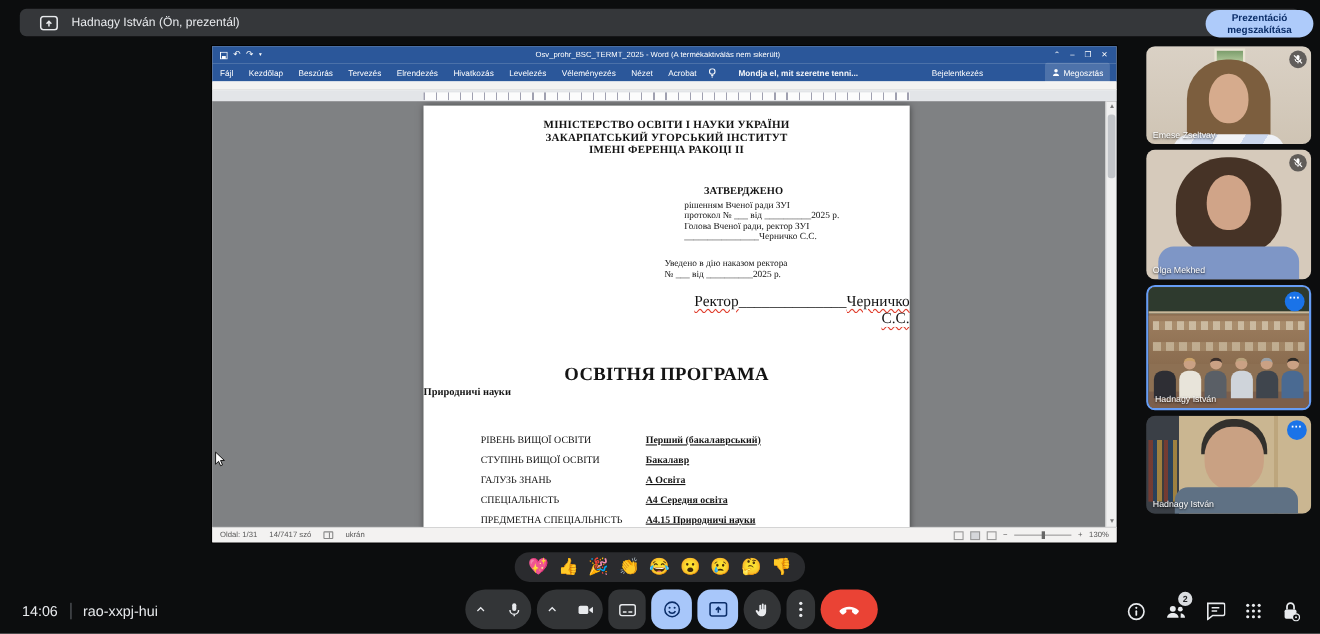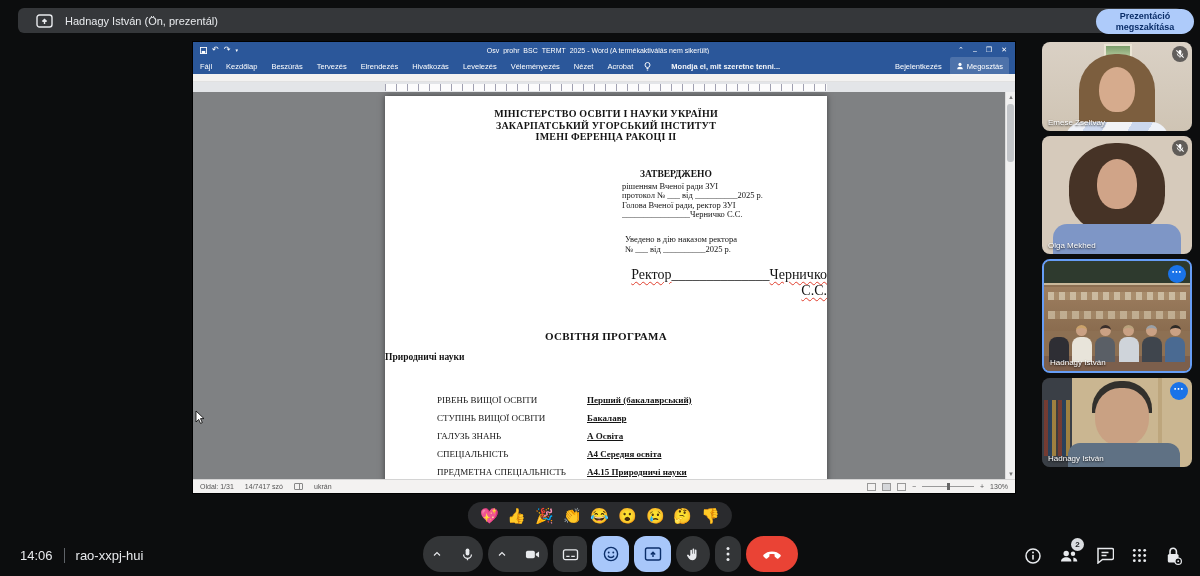--- a/index.html
+++ b/index.html
@@ -20,37 +20,37 @@
           font-family:"Liberation Sans", sans-serif; box-shadow:0 0 0 1px #000; }
   .wtitle-bar { height:16px; background:#2b579a; color:#fff; display:flex; align-items:center; font-size:7px; }
   .qat { display:flex; align-items:center; gap:5px; margin-left:7px; }
   .qat span { font-size:8px; line-height:8px; }
   .wtitle { flex:1; text-align:center; font-size:7px; white-space:nowrap; overflow:hidden; }
   .wctrl { display:flex; align-items:center; gap:9px; margin-right:8px; font-size:7px; }
   .ribbon { height:16px; background:#2b579a; display:flex; align-items:center; color:#fff; font-size:7.5px; }
   .rtab { padding:0 7px; white-space:nowrap; cursor:pointer; }
   .tellme { margin-left:4px; display:flex; align-items:center; gap:20px; opacity:.95; white-space:nowrap;font-weight:bold; }
   .ribbon-right { margin-left:auto; display:flex; align-items:center; gap:8px; margin-right:6px; white-space:nowrap; }
-  .share-btn { display:flex; align-items:center; gap:3px; background:rgba(255,255,255,.16); padding:5px 6px; border-radius:2px; }
+  .share-btn { display:flex; align-items:center; gap:3px; background:rgba(255,255,255,.16); padding:5px 6px; border-radius:2px;margin-left:48px; }
   .ribbon-under { height:8px; background:#f3f2f1; border-bottom:1px solid #e1e1e1; }
   .ruler { height:10px; background:#e3e5e8; position:relative; }
   .ruler-band { position:absolute; left:192px; top:2px; width:442px; height:7px; background:#fff;
                 background-image:repeating-linear-gradient(90deg,#99a 0 1px,transparent 1px 11px); opacity:.9; }
   .docarea { position:relative; height:387px; background:#7f8183; overflow:hidden; }
   .page { position:absolute; left:192px; top:4px; width:442px; height:400px; background:#fff;
           box-shadow:0 0 6px rgba(0,0,0,.5); font-family:"Liberation Serif", serif; color:#141414; }
   .doc-head { position:absolute; top:12px; left:0; right:0; text-align:center; font-weight:bold;
               font-size:10px; line-height:11.5px; letter-spacing:.2px; }
   .appr { position:absolute; left:237px; top:74px; width:195px; font-size:8.5px; line-height:9.6px; }
   .appr-title { font-weight:bold; font-size:9.5px; margin-left:18px; margin-bottom:2px; }
-  .orderb { position:absolute; left:240px; top:139px; font-size:8.5px; line-height:9.6px; }
+  .orderb { position:absolute; left:219px; top:139px; font-size:8.5px; line-height:9.6px; }
   .rector { position:absolute; left:237px; top:171px; font-size:14px;text-align:right; }
   .sp-err { text-decoration:underline wavy #e03e2d; text-decoration-thickness:1px; text-underline-offset:2px; }
   .prog-t { position:absolute; left:0; right:0; top:234px; text-align:center; font-weight:bold;
-            font-size:11px; letter-spacing:.3px; }
+            font-size:17px; letter-spacing:.3px; }
   .prog-s { position:absolute; left:0; right:0; top:256px; text-align:left; font-weight:bold; font-size:9.5px; }
   .frow { position:absolute; left:0; width:100%; font-size:9px; }
   .flabel { position:absolute; left:52px; white-space:nowrap; }
   .fvalue { position:absolute; left:202px; font-weight:bold; text-decoration:underline; white-space:nowrap; }
   .vscroll { position:absolute; right:0; top:0; width:10px; height:387px; background:#f0f0f0; border-left:1px solid #ddd; }
   .vthumb { position:absolute; left:1px; top:12px; width:7px; height:58px; background:#c2c5c9; border-radius:3px; }
   .varr { position:absolute; left:0; width:10px; height:10px; color:#777; font-size:6px; text-align:center; line-height:10px; }
   .statusbar { height:14px; background:#f3f2f1; border-top:1px solid #d4d4d4; display:flex; align-items:center;
                font-size:7px; color:#555; padding:0 7px; gap:11px; }
   .sb-right { margin-left:auto; display:flex; align-items:center; gap:6px; }

